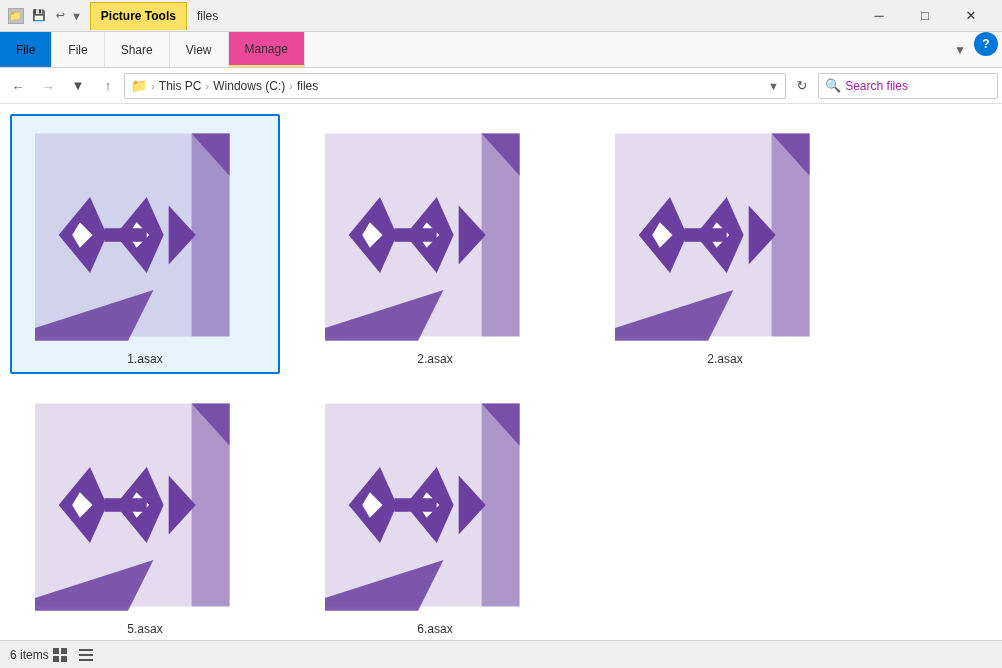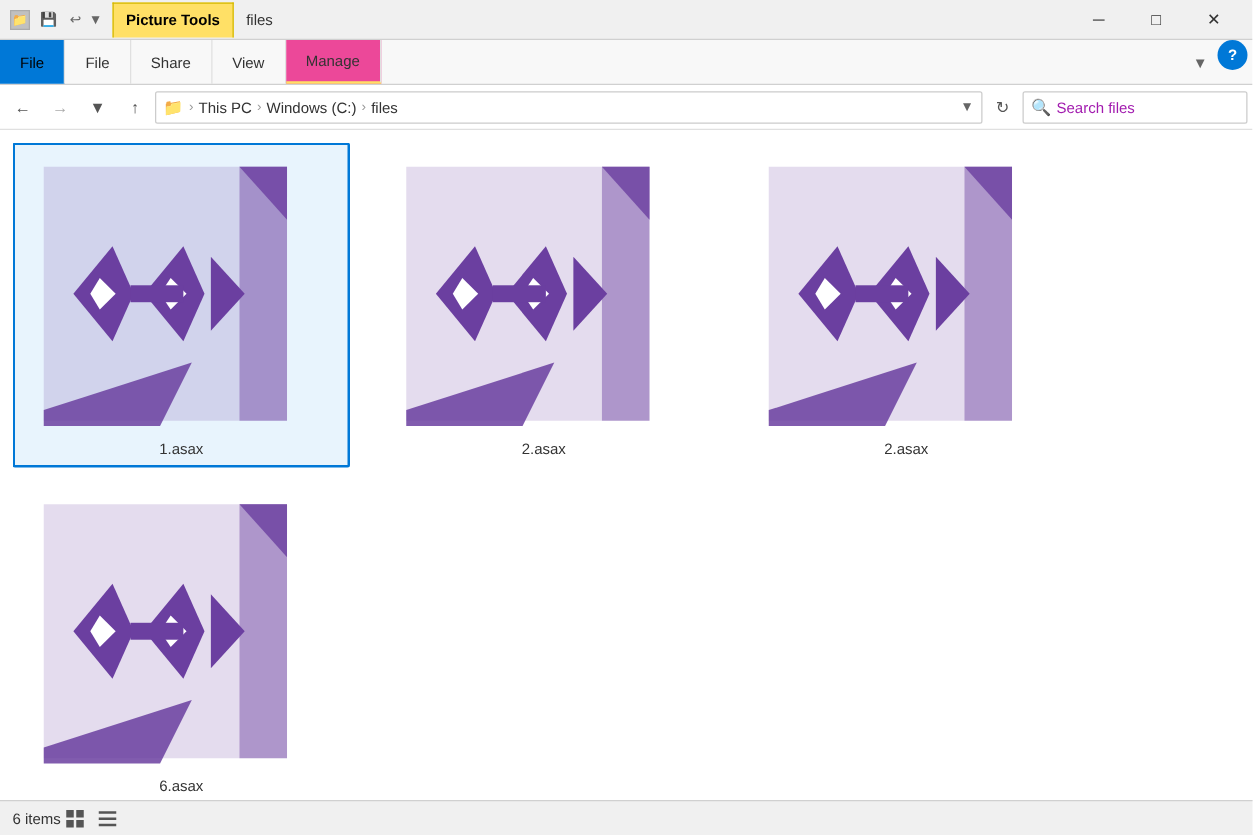--- a/index.html
+++ b/index.html
@@ -367,20 +367,47 @@
     <polygon points="105,130 142,85 162,130 142,175" fill="#6B3FA0"></polygon>
 
     <polygon points="130,115 145,130 130,145 120,130" fill="white"></polygon>
 
     <polygon points="168,95 200,130 168,165" fill="#6B3FA0"></polygon>
 
     <rect x="92" y="122" width="50" height="16" fill="#6B3FA0"></rect>
   </svg>
       </div>
       <div class="file-label">2.asax</div>
+    </div>
+    <div class="file-item">
+      <div class="file-thumbnail">
+        <svg xmlns="http://www.w3.org/2000/svg" viewBox="0 0 280 260" width="240" height="220">
+
+    <polygon points="10,10 195,10 195,250 10,250" fill="#6B3FA0" opacity="0.18"></polygon>
+
+    <polygon points="195,10 240,10 240,250 195,250" fill="#6B3FA0" opacity="0.55"></polygon>
+
+    <polygon points="195,10 240,10 240,60" fill="#6B3FA0" opacity="0.8"></polygon>
+
+    <polygon points="10,240 150,195 120,255 10,255" fill="#6B3FA0" opacity="0.85"></polygon>
+
+    <polygon points="38,130 75,85 95,130 75,175" fill="#6B3FA0"></polygon>
+
+    <polygon points="63,115 78,130 63,145 54,130" fill="white"></polygon>
+
+    <polygon points="105,130 142,85 162,130 142,175" fill="#6B3FA0"></polygon>
+
+    <polygon points="130,115 145,130 130,145 120,130" fill="white"></polygon>
+
+    <polygon points="168,95 200,130 168,165" fill="#6B3FA0"></polygon>
+
+    <rect x="92" y="122" width="50" height="16" fill="#6B3FA0"></rect>
+  </svg>
+      </div>
+      <div class="file-label">5.asax</div>
     </div>
     <div class="file-item">
       <div class="file-thumbnail">
         <svg xmlns="http://www.w3.org/2000/svg" viewBox="0 0 280 260" width="240" height="220">
 
     <polygon points="10,10 195,10 195,250 10,250" fill="#6B3FA0" opacity="0.18"></polygon>
 
     <polygon points="195,10 240,10 240,250 195,250" fill="#6B3FA0" opacity="0.55"></polygon>
 
     <polygon points="195,10 240,10 240,60" fill="#6B3FA0" opacity="0.8"></polygon>

